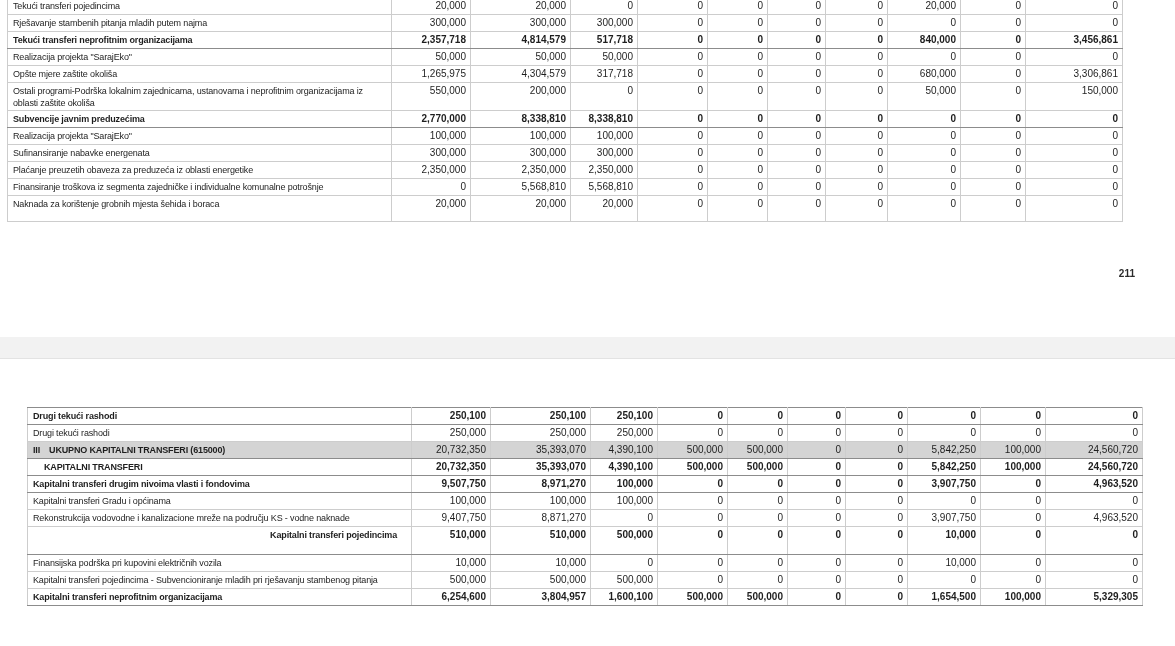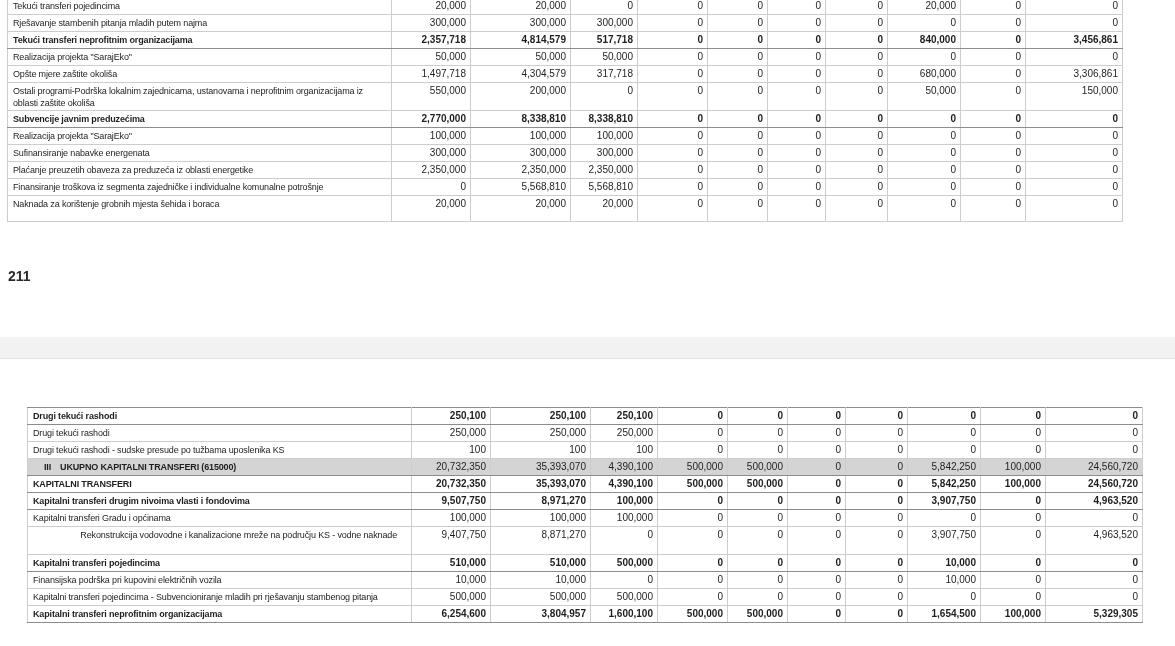--- a/index.html
+++ b/index.html
@@ -44,23 +44,23 @@
   .rn { display: inline-block; margin-right: 9px; }
 
   
   #tbl-top tr:nth-child(12) td { height: 26px; }
   #tbl-top tr:nth-child(13) td { height: 18px; }
   #tbl-bottom tr:nth-child(4) td { height: 17px; padding-left: 16px; }
   #tbl-bottom tr:nth-child(8) td { height: 28px; text-align: right; }
 
   #page-number {
     position: absolute;
-    top: 268px; left: 8px; width: 1113px;
-    text-align: left;
-    font-size: 14px;
+    top: 268px; left: 22px; width: 1113px;
+    text-align: right;
+    font-size: 10px;
     font-weight: bold;
     color: #2a2a2a;
   }
   #page-gap {
     position: absolute;
     top: 337px; left: 0; width: 1175px; height: 21px;
     background: #f2f2f2;
     border-bottom: 1px solid #e3e3e3;
   }
 </style>
@@ -130,21 +130,21 @@
           <td class="num">0</td>
           <td class="num">0</td>
           <td class="num">0</td>
           <td class="num">0</td>
           <td class="num">0</td>
           <td class="num">0</td>
           <td class="num">0</td>
         </tr>
         <tr>
           <td class="lbl"><span>Opšte mjere zaštite okoliša</span></td>
-          <td class="num">1,497,718</td>
+          <td class="num">1,265,975</td>
           <td class="num">4,304,579</td>
           <td class="num">317,718</td>
           <td class="num">0</td>
           <td class="num">0</td>
           <td class="num">0</td>
           <td class="num">0</td>
           <td class="num">680,000</td>
           <td class="num">0</td>
           <td class="num">3,306,861</td>
         </tr>
@@ -282,33 +282,20 @@
           <td class="num">250,000</td>
           <td class="num">250,000</td>
           <td class="num">0</td>
           <td class="num">0</td>
           <td class="num">0</td>
           <td class="num">0</td>
           <td class="num">0</td>
           <td class="num">0</td>
           <td class="num">0</td>
         </tr>
-        <tr>
-          <td class="lbl"><span>Drugi tekući rashodi - sudske presude po tužbama uposlenika KS</span></td>
-          <td class="num">100</td>
-          <td class="num">100</td>
-          <td class="num">100</td>
-          <td class="num">0</td>
-          <td class="num">0</td>
-          <td class="num">0</td>
-          <td class="num">0</td>
-          <td class="num">0</td>
-          <td class="num">0</td>
-          <td class="num">0</td>
-        </tr>
         <tr class="b g">
           <td class="lbl"><span class="rn">III</span><span>UKUPNO KAPITALNI TRANSFERI (615000)</span></td>
           <td class="num">20,732,350</td>
           <td class="num">35,393,070</td>
           <td class="num">4,390,100</td>
           <td class="num">500,000</td>
           <td class="num">500,000</td>
           <td class="num">0</td>
           <td class="num">0</td>
           <td class="num">5,842,250</td>

